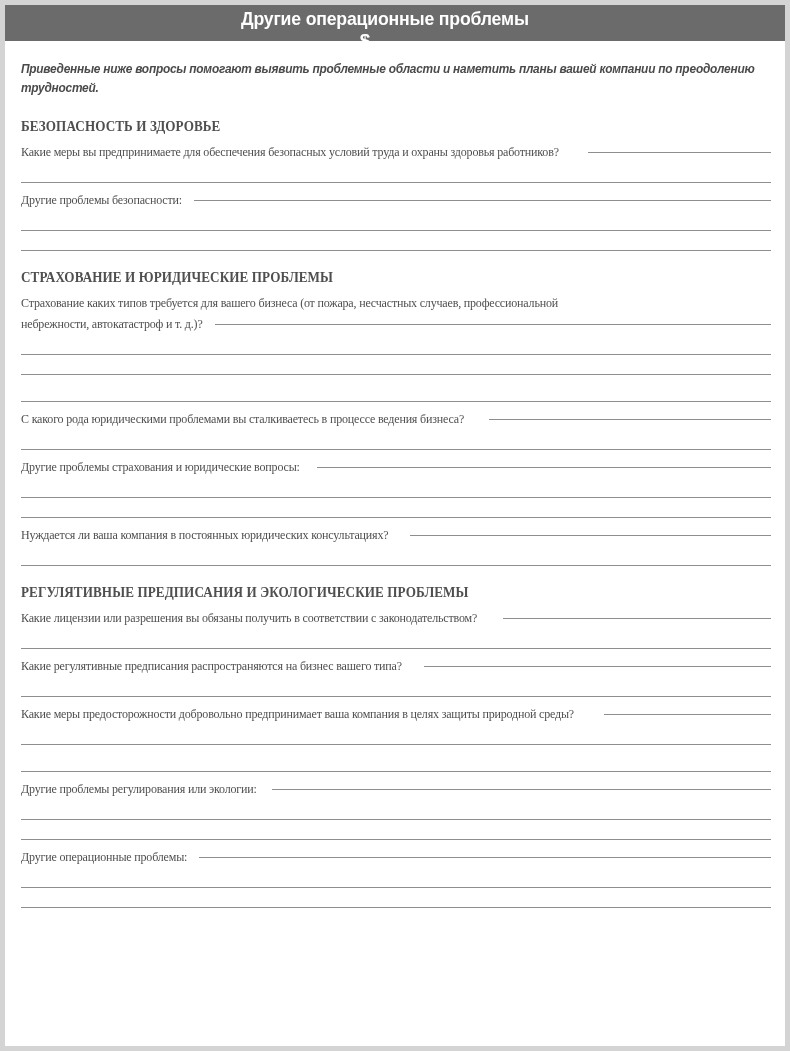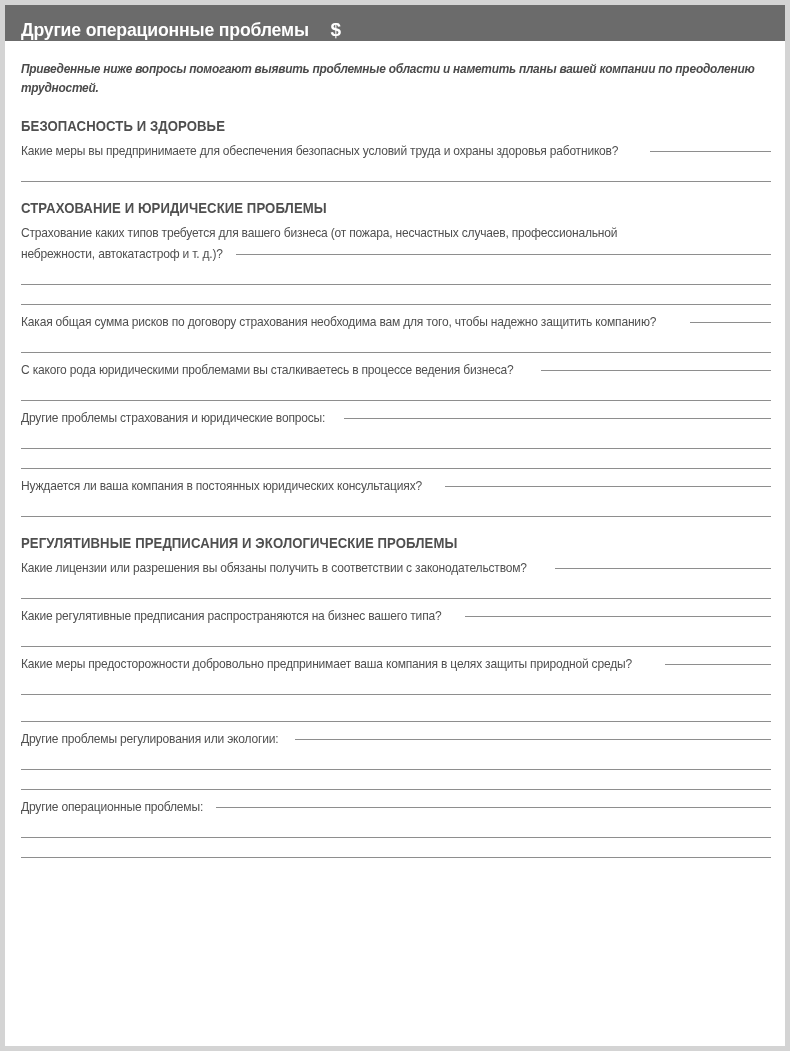--- a/index.html
+++ b/index.html
@@ -24,23 +24,24 @@
     overflow: hidden;
   }
 
   
   .header-bar {
     position: relative;
     height: 36px;
     background: #6b6b6b;
     display: flex;
     align-items: center;
-    justify-content: flex-start;
+    justify-content: center;
     padding: 13px 14px 0 16px;
     box-sizing: border-box;
+    flex-direction: column;
   }
   .header-title {
     color: #ffffff;
     font-size: 19px;
     font-weight: bold;
     letter-spacing: -0.2px;
     font-family: "Liberation Sans", sans-serif;
     transform: scaleX(0.93);
     transform-origin: left center;
     white-space: nowrap;
@@ -67,20 +68,21 @@
     color: #4a4a4a;
     line-height: 19px;
     letter-spacing: -0.25px;
     transform: scaleX(0.96);
     transform-origin: left top;
     width: 104%;
   }
 
   .section {
     margin-top: 18px;
+    font-family: Liberation Serif, serif;
   }
   .section:first-of-type {
     margin-top: 20px;
   }
 
   .section-heading {
     font-size: 14.6px;
     font-weight: bold;
     color: #4f4f4f;
     letter-spacing: 0.1px;
@@ -146,39 +148,43 @@
     <div id="sections-root">
         <div class="section">
           <div class="section-heading">БЕЗОПАСНОСТЬ И ЗДОРОВЬЕ</div>
           <div class="question">
             <div class="qline">
               <span class="qtext">Какие меры вы предпринимаете для обеспечения безопасных условий труда и охраны здоровья работников?</span>
               <span class="qfill"></span>
             </div>
             <div class="blankline"></div>
           </div>
+          <div class="question">
+            <div class="qline">
+              <span class="qtext">Другие проблемы безопасности:</span>
+              <span class="qfill"></span>
+            </div>
+            <div class="blankline"></div>
+            <div class="blankline"></div>
+          </div>
         </div>
         <div class="section">
           <div class="section-heading">СТРАХОВАНИЕ И ЮРИДИЧЕСКИЕ ПРОБЛЕМЫ</div>
           <div class="question">
             <div class="qline">
               <span class="qtext">Страхование каких типов требуется для вашего бизнеса (от пожара, несчастных случаев, профессиональной</span>
             </div>
             <div class="qline">
               <span class="qtext">небрежности, автокатастроф и т. д.)?</span>
               <span class="qfill"></span>
             </div>
             <div class="blankline"></div>
             <div class="blankline"></div>
           </div>
           <div class="question">
-            <div class="qline">
-              <span class="qtext">Какая общая сумма рисков по договору страхования необходима вам для того, чтобы надежно защитить компанию?</span>
-              <span class="qfill"></span>
-            </div>
             <div class="blankline"></div>
           </div>
           <div class="question">
             <div class="qline">
               <span class="qtext">С какого рода юридическими проблемами вы сталкиваетесь в процессе ведения бизнеса?</span>
               <span class="qfill"></span>
             </div>
             <div class="blankline"></div>
           </div>
           <div class="question">

